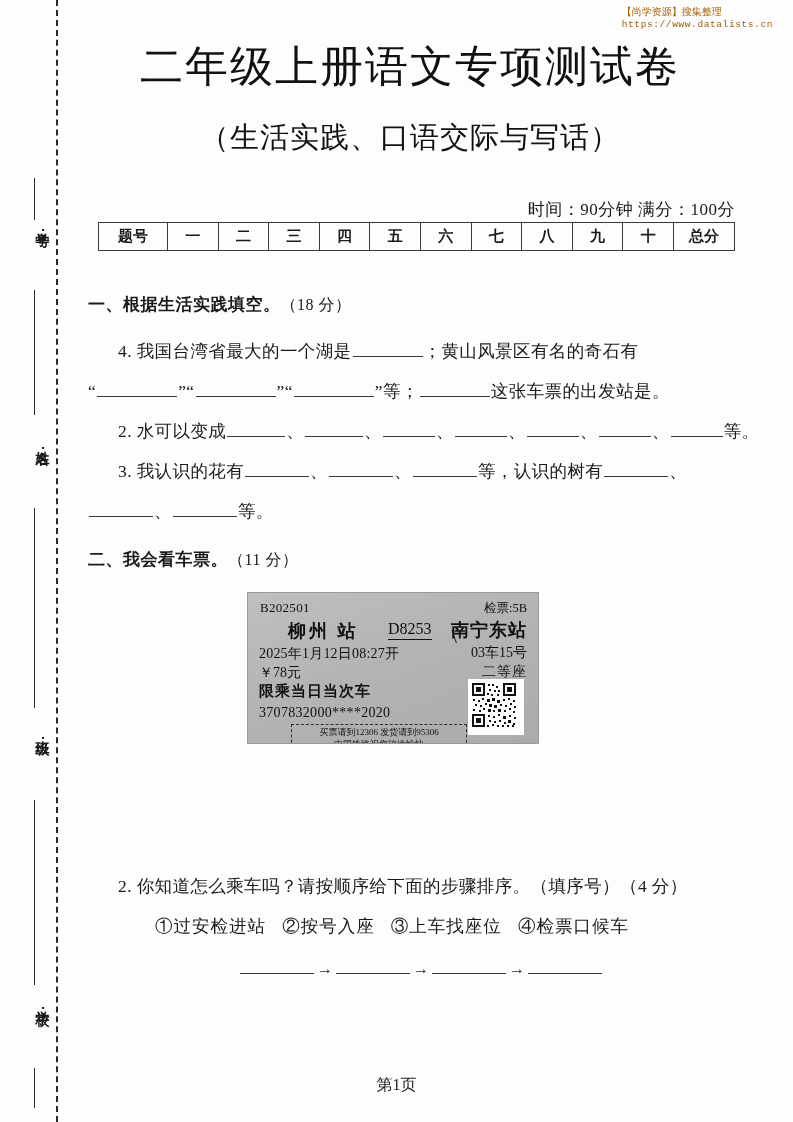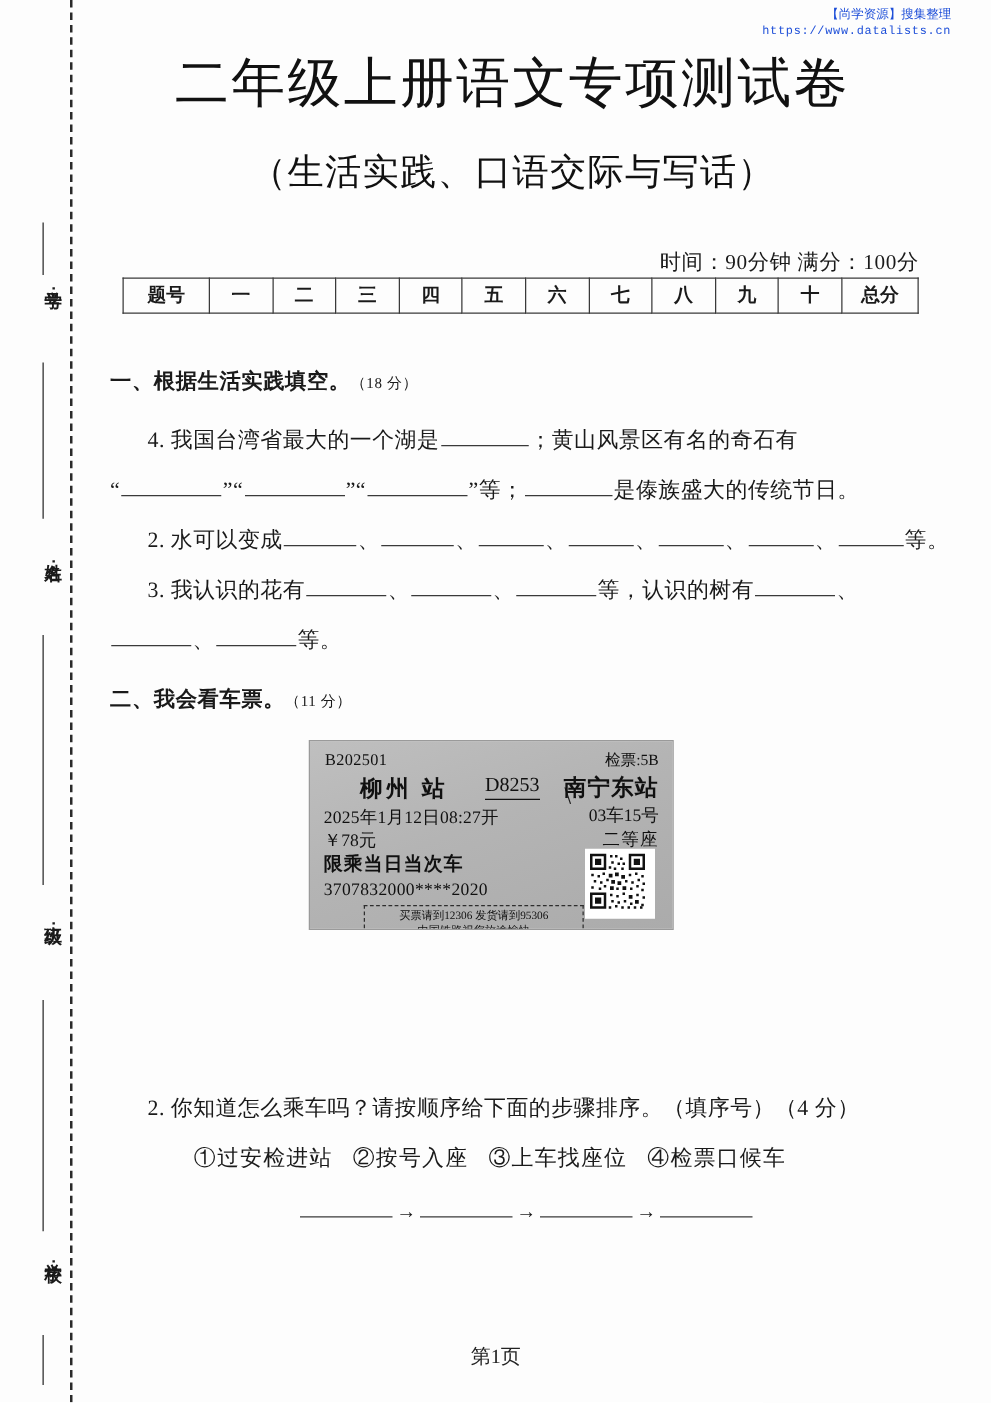--- a/index.html
+++ b/index.html
@@ -16,23 +16,23 @@
     width: 793px;
     height: 1122px;
     background: #fdfdfd;
     overflow: hidden;
   }
 
   
   .watermark {
     position: absolute;
     top: 6px;
-    right: 32px;
-    text-align: right;
-    color: #1d4ed8;
+    right: 20px;
+    text-align: left;
+    color: #a16207;
     line-height: 1.25;
     z-index: 5;
   }
   .watermark .wm-cn { font-size: 10px; font-family: "Liberation Sans", sans-serif; }
   .watermark .wm-url { font-size: 9.5px; font-family: "Liberation Mono", monospace; letter-spacing: .6px; }
 
   
   .margin-strip {
     position: absolute;
     left: 0; top: 0;
@@ -121,21 +121,21 @@
     left: 88px;
     font-family: "Liberation Sans", sans-serif;
     font-weight: bold;
     font-size: 17px;
     letter-spacing: .5px;
     white-space: nowrap;
   }
   .sec-head .pts {
     font-family: "Liberation Serif", serif;
     font-weight: normal;
-    font-size: 12px;
+    font-size: 16px;
   }
 
   
   .qline {
     position: absolute;
     font-size: 17.5px;
     letter-spacing: .4px;
     white-space: nowrap;
     line-height: 1;
   }
@@ -276,21 +276,21 @@
 
   <div class="sec-head" style="top:293px;">
     <span>一、根据生活实践填空。</span><span class="pts">（18 分）</span>
   </div>
 
   <div class="qline" style="left:118px; top:338px;">
     <span>4. 我国台湾省最大的一个湖是</span><span class="blank b70"></span><span>；黄山风景区有名的奇石有</span>
   </div>
 
   <div class="qline" style="left:88px; top:378px;">
-    <span>“</span><span class="blank b80"></span><span>”“</span><span class="blank b80"></span><span>”“</span><span class="blank b80"></span><span>”等；</span><span class="blank b70"></span><span>是傣族盛大的传统节日。</span>
+    <span>“</span><span class="blank b80"></span><span>”“</span><span class="blank b80"></span><span>”“</span><span class="blank b80"></span><span>”等；</span><span class="blank b70"></span><span>这张车票的出发站是。</span>
   </div>
 
   <div class="qline" style="left:118px; top:418px;">
     <span>2. 水可以变成</span><span class="blank b58"></span><span>、</span><span class="blank b58"></span><span>、</span><span class="blank b52"></span><span>、</span><span class="blank b52"></span><span>、</span><span class="blank b52"></span><span>、</span><span class="blank b52"></span><span>、</span><span class="blank b52"></span><span>等。</span>
   </div>
 
   <div class="qline" style="left:118px; top:458px;">
     <span>3. 我认识的花有</span><span class="blank b64"></span><span>、</span><span class="blank b64"></span><span>、</span><span class="blank b64"></span><span>等，认识的树有</span><span class="blank b64"></span><span>、</span>
   </div>
 

